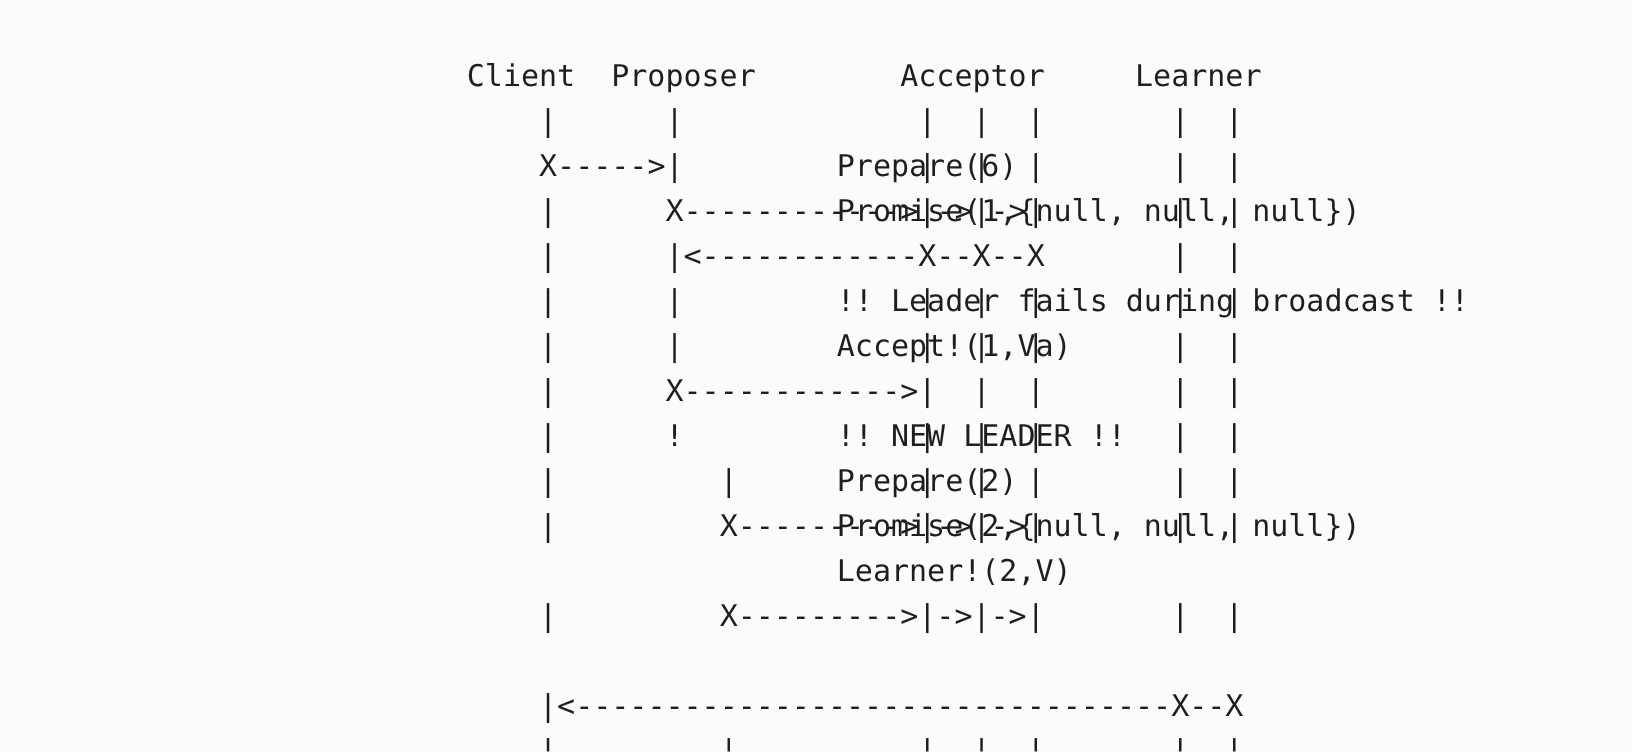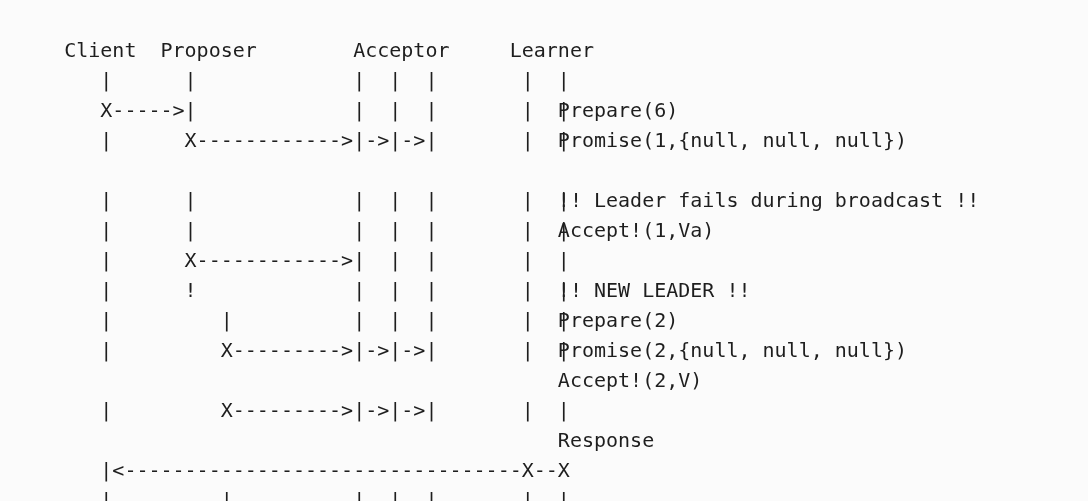--- a/index.html
+++ b/index.html
@@ -9,20 +9,21 @@
     overflow: hidden;
   }
   body {
     background: #fbfbfb;
     color: #1e1e1e;
     font-family: "DejaVu Sans Mono", "Liberation Mono", monospace;
   }
   .diagram {
     position: relative;
     padding: 5px 0 0 16px;
+    text-align: center;
   }
   .row {
     position: relative;
     height: 30px;
     line-height: 30px;
     font-size: 20px;
     white-space: pre;
   }
   .art {
     white-space: pre;
@@ -53,20 +54,21 @@
   <div class="row">
     <span class="art">   X-----&gt;|             |  |  |       |  |</span>
   </div>
 
   <div class="row">
     <span class="art">   |      X------------&gt;|-&gt;|-&gt;|       |  |</span>
     <span class="lbl">Prepare(6)</span>
   </div>
 
   <div class="row">
+    <span class="art">   |      |&lt;------------X--X--X       |  |</span>
     <span class="lbl">Promise(1,{null, null, null})</span>
   </div>
 
   <div class="row">
     <span class="art">   |      |             |  |  |       |  |</span>
     <span class="lbl"></span>
   </div>
 
   <div class="row">
     <span class="art">   |      |             |  |  |       |  |</span>
@@ -92,29 +94,28 @@
     <span class="art">   |         X---------&gt;|-&gt;|-&gt;|       |  |</span>
     <span class="lbl">Prepare(2)</span>
   </div>
 
   <div class="row">
     <span class="lbl">Promise(2,{null, null, null})</span>
   </div>
 
   <div class="row">
     <span class="art">   |         X---------&gt;|-&gt;|-&gt;|       |  |</span>
-    <span class="lbl">Accept!(2,V)</span>
+    <span class="lbl">Learner!(2,V)</span>
   </div>
 
   <div class="row">
   </div>
 
   <div class="row">
     <span class="art">   |&lt;---------------------------------X--X</span>
-    <span class="lbl">Response</span>
   </div>
 
   <div class="row">
     <span class="art">   |         |          |  |  |       |  |</span>
     <span class="lbl"></span>
   </div>
 
 </div>
 
 </body></html>

